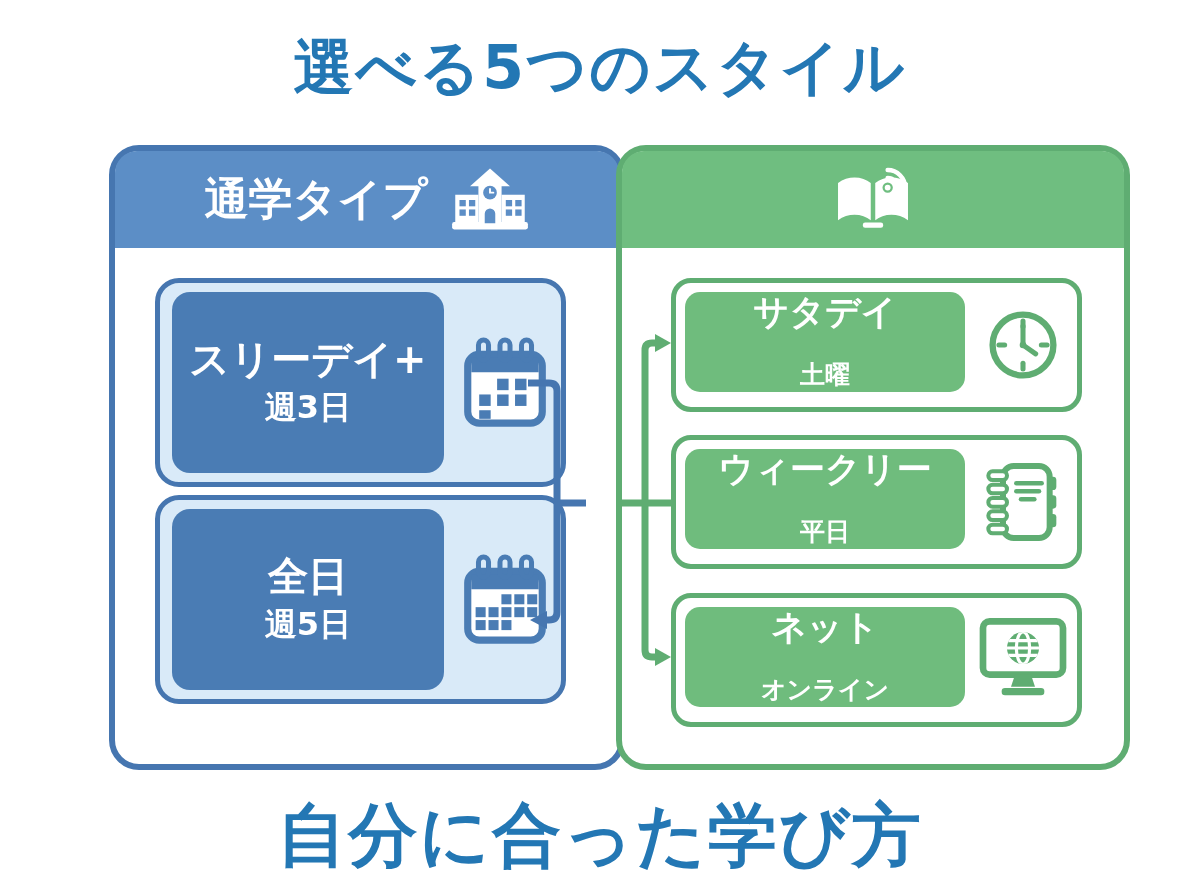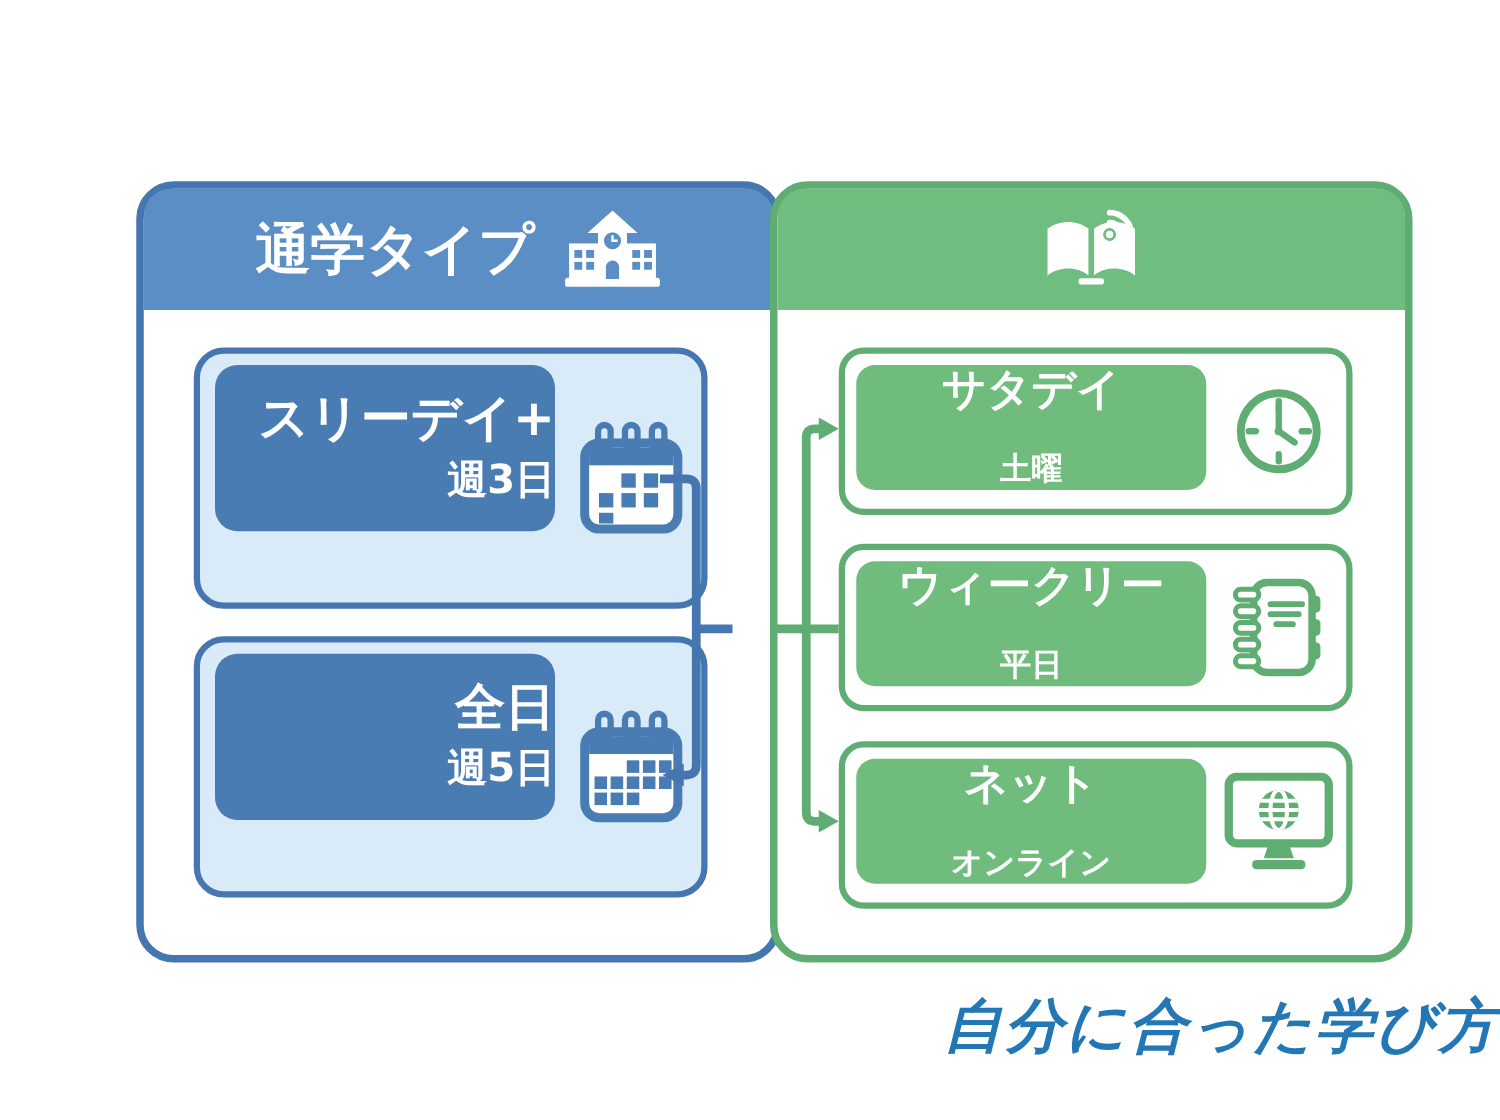--- a/index.html
+++ b/index.html
@@ -7,23 +7,22 @@
     position:relative; width:1200px; height:896px; background:#ffffff;
     font-family:"DejaVu Sans","Liberation Sans",sans-serif; overflow:hidden;
   }
   .big-title {
     position:absolute; top:28px; left:0; width:100%; margin:0;
     text-align:center; font-size:60px; font-weight:800; letter-spacing:2px;
     color:var(--title-blue,#2377b4);
   }
   .footer-text {
     position:absolute; top:790px; left:0; width:100%;
-    text-align:right; font-size:47px; font-weight:800; letter-spacing:2px;
+    text-align:center; font-size:69px; font-weight:800; letter-spacing:2px;
     color:var(--title-blue,#2377b4);
-    font-style:italic;
   }
   .panel {
     position:absolute; top:145px; height:625px; background:#fff; box-sizing:border-box;
     border-radius:30px;
   }
   .panel-blue { left:72px;  width:516px; border:6px solid var(--panel-blue,#4676b0);margin-left:37px; }
   .panel-green{ left:616px; width:514px; border:6px solid var(--panel-green,#5fad72); }
   .panel-header {
     position:absolute; top:0; left:0; right:0; height:97px;
     display:flex; align-items:center; justify-content:center; gap:22px;
@@ -39,54 +38,55 @@
     border:5px solid var(--panel-blue,#4676b0); border-radius:24px;
   }
   .card-green {
     left:49px; width:411px; height:134px; background:#fff;
     border:5px solid var(--panel-green,#5fad72); border-radius:20px;
   }
   .card-inner {
     position:absolute; display:flex; flex-direction:column;
     align-items:center; justify-content:center; color:#fff; text-align:center;
   }
-  .card-blue  .card-inner { left:12px; top:9px; width:272px; height:133px;
-    background:var(--card-blue-inner,#4a7cb4); border-radius:18px;align-items:flex-end; }
+  .card-blue  .card-inner { left:12px; top:9px; width:272px; height:181px;
+    background:var(--card-blue-inner,#4a7cb4); border-radius:18px; }
   .card-green .card-inner { left:9px;  top:9px; width:280px; height:100px;
     background:var(--card-green-inner,#6fbc7d); border-radius:15px;gap:12px; }
 
   .card-blue  .card-title { font-size:40px; font-weight:800; line-height:1.15; }
   .card-blue  .card-sub   { font-size:32px; font-weight:700; margin-top:4px; }
   .card-green .card-title { font-size:35px; font-weight:800; line-height:1.1; }
   .card-green .card-sub   { font-size:25px; font-weight:700; margin-top:14px; }
 
   .card-icon {
     position:absolute; top:0; height:100%;
     display:flex; align-items:center; justify-content:center;
   }
   .card-blue  .card-icon { left:288px; width:113px; }
   .card-green .card-icon { left:292px; width:110px; }
 
   .pos-l1 { top:127px; }
-  .pos-l2 { top:358px; }
+  .pos-l2 { top:344px; }
   .pos-r1 { top:127px; }
   .pos-r2 { top:284px; }
   .pos-r3 { top:442px; }
 
   .connector-overlay {
     position:absolute; left:0; top:0; width:1200px; height:896px;
     z-index:10; pointer-events:none;
   }
   .header-icon { display:flex; align-items:center; }
 </style>
 </head>
 <body>
 
 <div class="stage">
 
+  <h1 class="big-title">選べる5つのスタイル</h1>
 
   <section class="panel panel-blue">
     <header class="panel-header">
       <span>通学タイプ</span>
       <span class="header-icon">
         <svg width="80" height="66" viewBox="0 0 76 62">
           <g fill="#ffffff">
             <rect x="2" y="52" width="72" height="7" rx="2"></rect>
             <rect x="5" y="26" width="22" height="27"></rect>
             <rect x="49" y="26" width="22" height="27"></rect>

